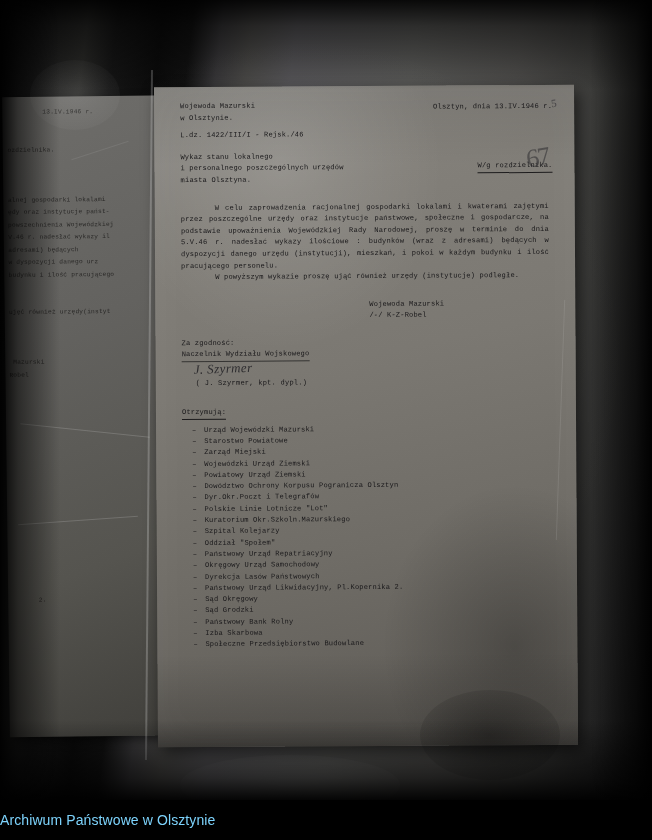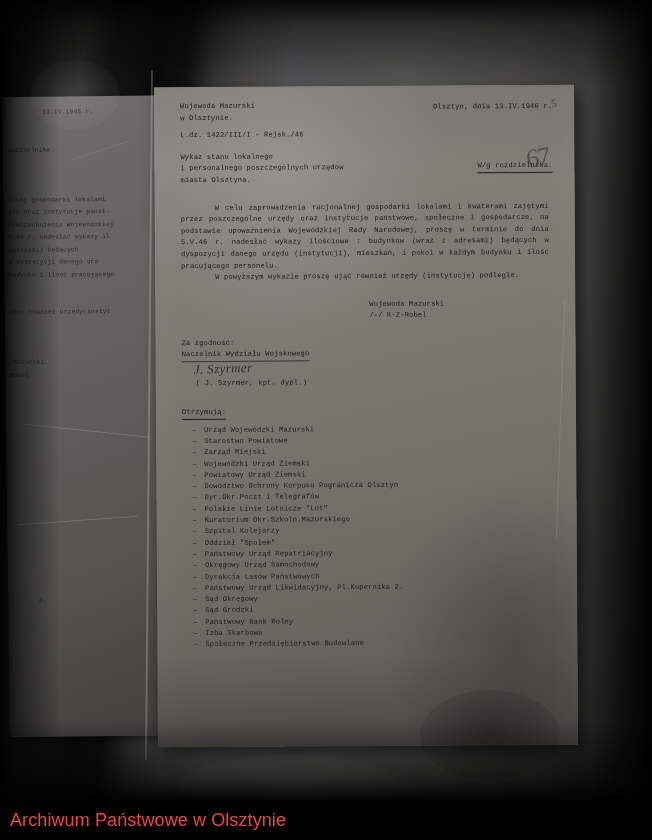--- a/index.html
+++ b/index.html
@@ -245,24 +245,23 @@
     position: absolute;
     left: 0;
     bottom: 0;
     width: 652px;
     height: 40px;
     background: #000;
     display: flex;
     align-items: center;
   }
   .caption-text {
-    color: #ef4444;
-    font-size: 18px;
+    color: #7dd3fc;
+    font-size: 14px;
     font-family: "Liberation Sans", sans-serif;
-    padding-left: 10px;
     letter-spacing: 0.1px;
   }
 </style>
 </head>
 <body>
 
 <div class="viewer">
 
   <div class="plate">
 

